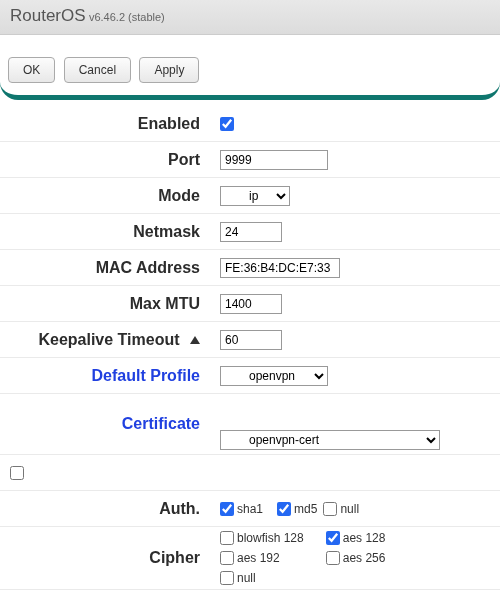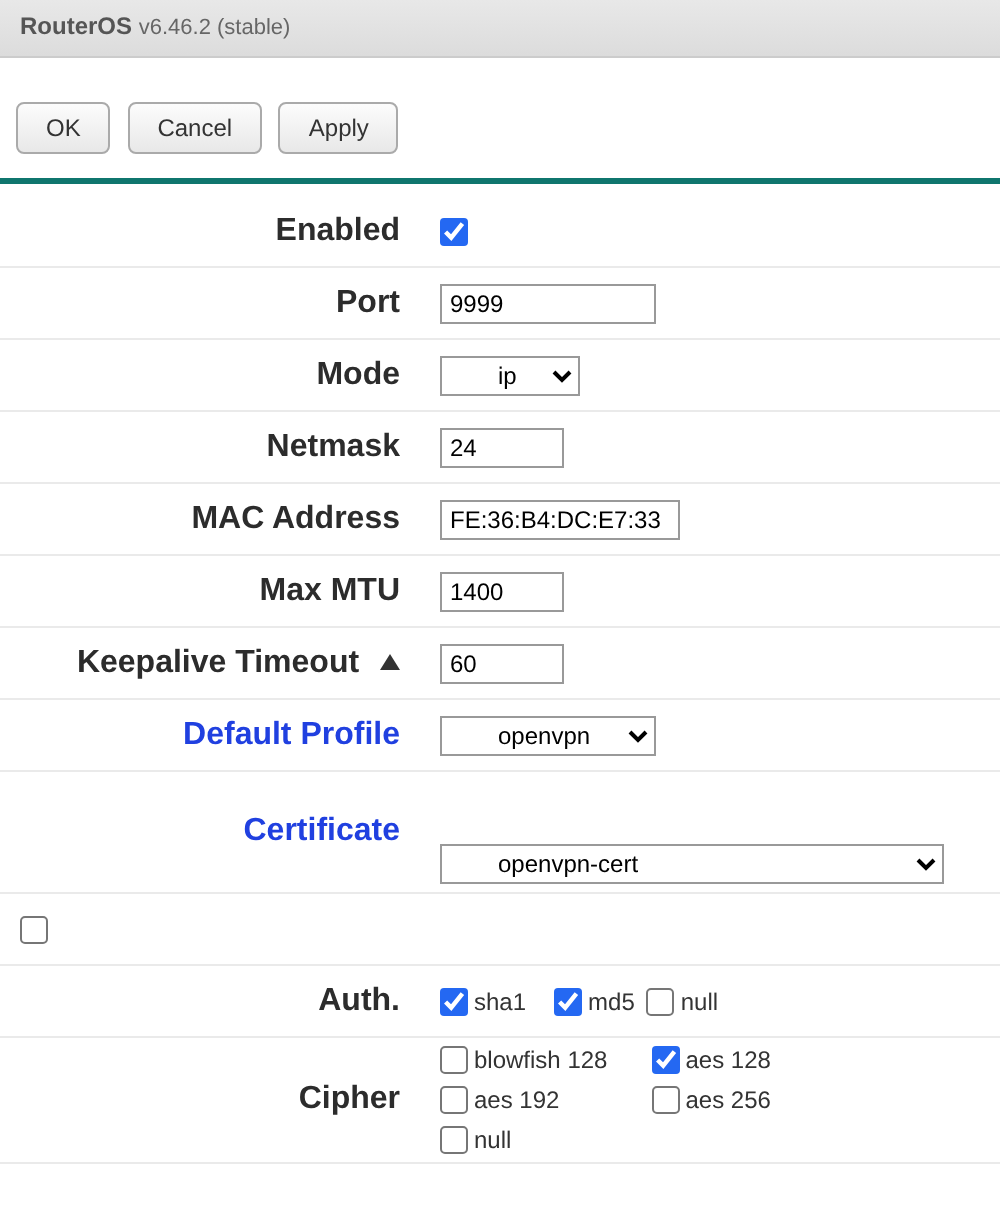--- a/index.html
+++ b/index.html
@@ -9,33 +9,34 @@
   background: #fff;
   width: 500px;
   color: #333;
 }
 .header {
   background: linear-gradient(#e8e8e8, #dcdcdc);
   padding: 6px 10px 8px;
   border-bottom: 1px solid #ccc;
 }
 .header .title {
-  font-size: 12px;
-  font-weight: bold;
+  font-size: 17px;
+  font-weight: normal;
   color: #555;
   display: inline;
 }
 .header .version {
   font-size: 11px;
   color: #666;
   font-weight: normal;
 }
 .buttonbar {
   padding: 22px 8px 12px;
-  border-bottom: 3px solid #0f766e;
+  border-bottom: 5px solid #0f766e;
+  border-radius: 18px;
 }
 .btn {
   display: inline-block;
   padding: 5px 14px;
   border: 1px solid #aaa;
   border-radius: 4px;
   background: linear-gradient(#fcfcfc, #e8e8e8);
   font-size: 12px;
   color: #333;
   cursor: pointer;
@@ -90,21 +91,21 @@
 select {
   border: 1px solid #999;
   font-size: 12px;
   height: 20px;
   background: #fff;
   font-family: inherit;
   padding-left: 24px;
 }
 .sel-ip { width: 70px; }
 .sel-prof { width: 108px; }
-.sel-cert { width: 252px; margin-top: 32px; }
+.sel-cert { width: 220px; margin-top: 32px; }
 input[type=checkbox] {
   width: 14px; height: 14px;
   accent-color: #2468f2;
 }
 .cb-pair { display: flex; align-items: center; gap: 3px; font-size: 12px; }
 .cipher-grid { display: grid; grid-template-columns: auto auto; column-gap: 22px; row-gap: 6px; }
 .cipher-null { grid-column: 1 / -1; }
 </style>
 </head>
 <body>

